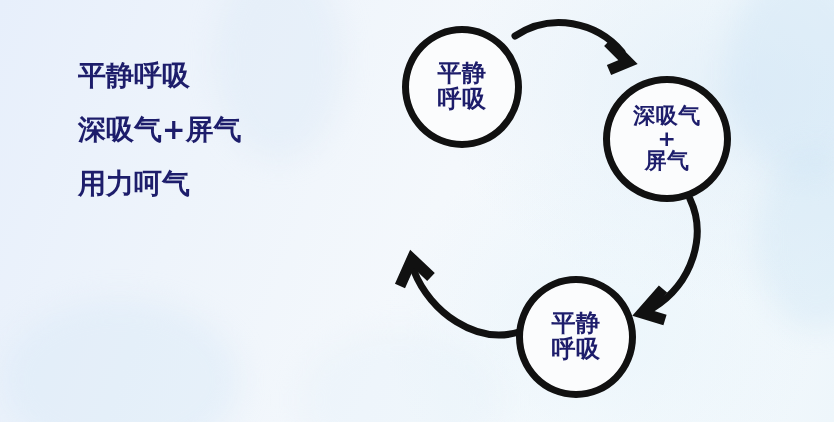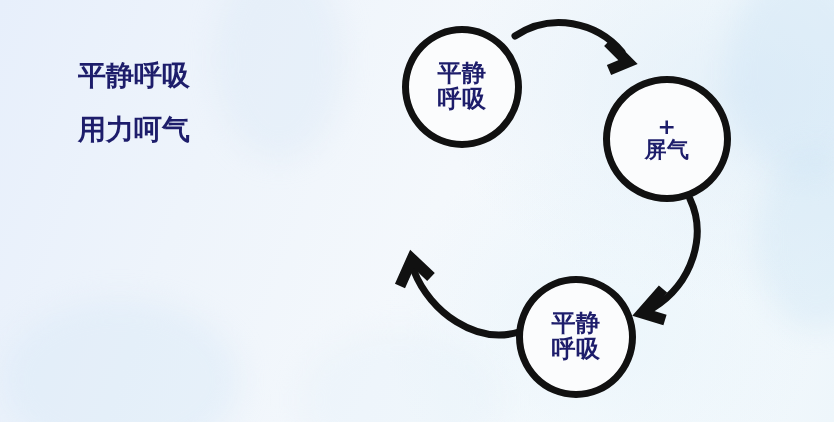--- a/index.html
+++ b/index.html
@@ -129,20 +129,21 @@
 <div id="canvas">
 
   <div class="bg-smudge smudge-a"></div>
   <div class="bg-smudge smudge-b"></div>
   <div class="bg-smudge smudge-c"></div>
   <div class="bg-smudge smudge-d"></div>
   <div class="bg-smudge smudge-e"></div>
 
   <div class="text-block">
     <div class="text-line">平静呼吸</div>
+    <div class="text-line">深吸气+屏气</div>
     <div class="text-line">用力呵气</div>
   </div>
 
   <div id="diagram">
 
     <svg class="arrows" viewBox="0 0 834 422">
 
       <g>
         <path d="M 515,36 C 551,12 597,22 622,52"></path>
         <polyline class="head" points="608,42 628,62 609,70"></polyline>
@@ -158,20 +159,21 @@
         <polyline class="head" points="400,286 412,259 431,277"></polyline>
       </g>
     </svg>
 
     <div class="node" id="node-top">
       <div class="nline">平静</div>
       <div class="nline">呼吸</div>
     </div>
 
     <div class="node" id="node-right">
+      <div class="nline">深吸气</div>
       <div class="nline op">+</div>
       <div class="nline">屏气</div>
     </div>
 
     <div class="node" id="node-bottom">
       <div class="nline">平静</div>
       <div class="nline">呼吸</div>
     </div>
 
 

